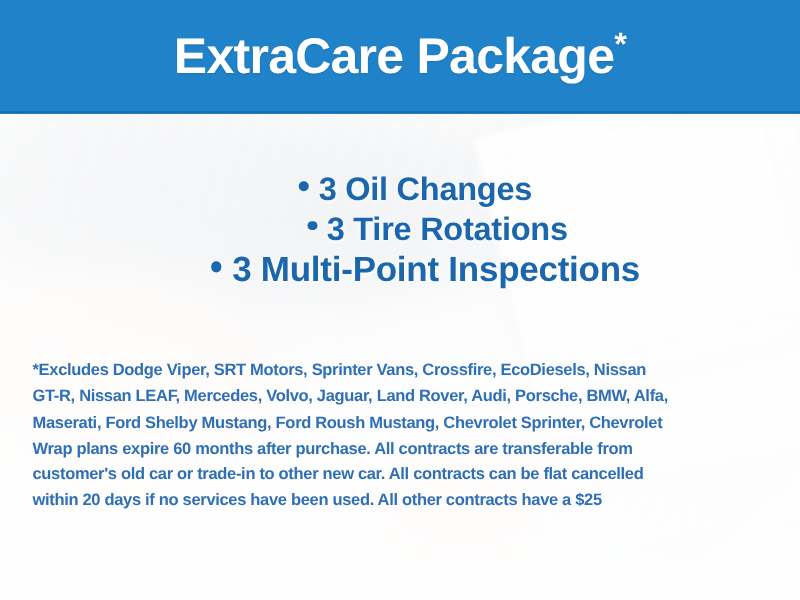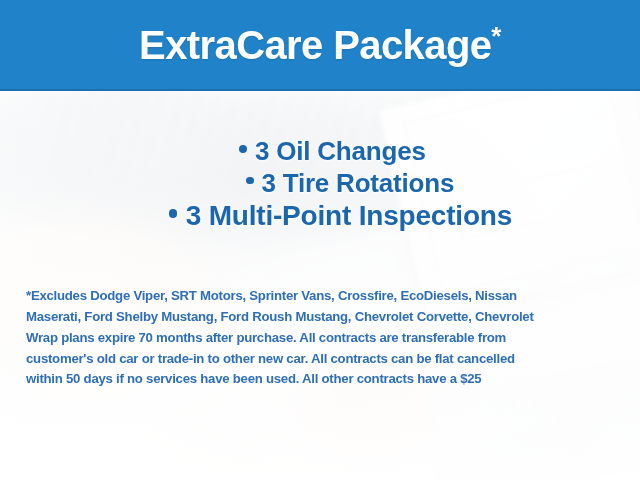--- a/index.html
+++ b/index.html
@@ -261,19 +261,20 @@
   </div>
 
   <div class="bullets">
     <div class="bullet-line b1"><span class="dot"></span><span>3 Oil Changes</span></div>
     <div class="bullet-line b2"><span class="dot"></span><span>3 Tire Rotations</span></div>
     <div class="bullet-line b3"><span class="dot"></span><span>3 Multi-Point Inspections</span></div>
   </div>
 
   <div class="disclaimer">
     <p>*Excludes Dodge Viper, SRT Motors, Sprinter Vans, Crossfire, EcoDiesels, Nissan</p>
-    <p>Maserati, Ford Shelby Mustang, Ford Roush Mustang, Chevrolet Corvette, Chevrolet</p>
-    <p>Wrap plans expire 70 months after purchase. All contracts are transferable from</p>
+    <p>GT-R, Nissan LEAF, Mercedes, Volvo, Jaguar, Land Rover, Audi, Porsche, BMW, Alfa,</p>
+    <p>Maserati, Ford Shelby Mustang, Ford Roush Mustang, Chevrolet Sprinter, Chevrolet</p>
+    <p>Wrap plans expire 60 months after purchase. All contracts are transferable from</p>
     <p>customer's old car or trade-in to other new car. All contracts can be flat cancelled</p>
-    <p>within 50 days if no services have been used. All other contracts have a $25</p>
+    <p>within 20 days if no services have been used. All other contracts have a $25</p>
   </div>
 
 </div>
 
 </body></html>

